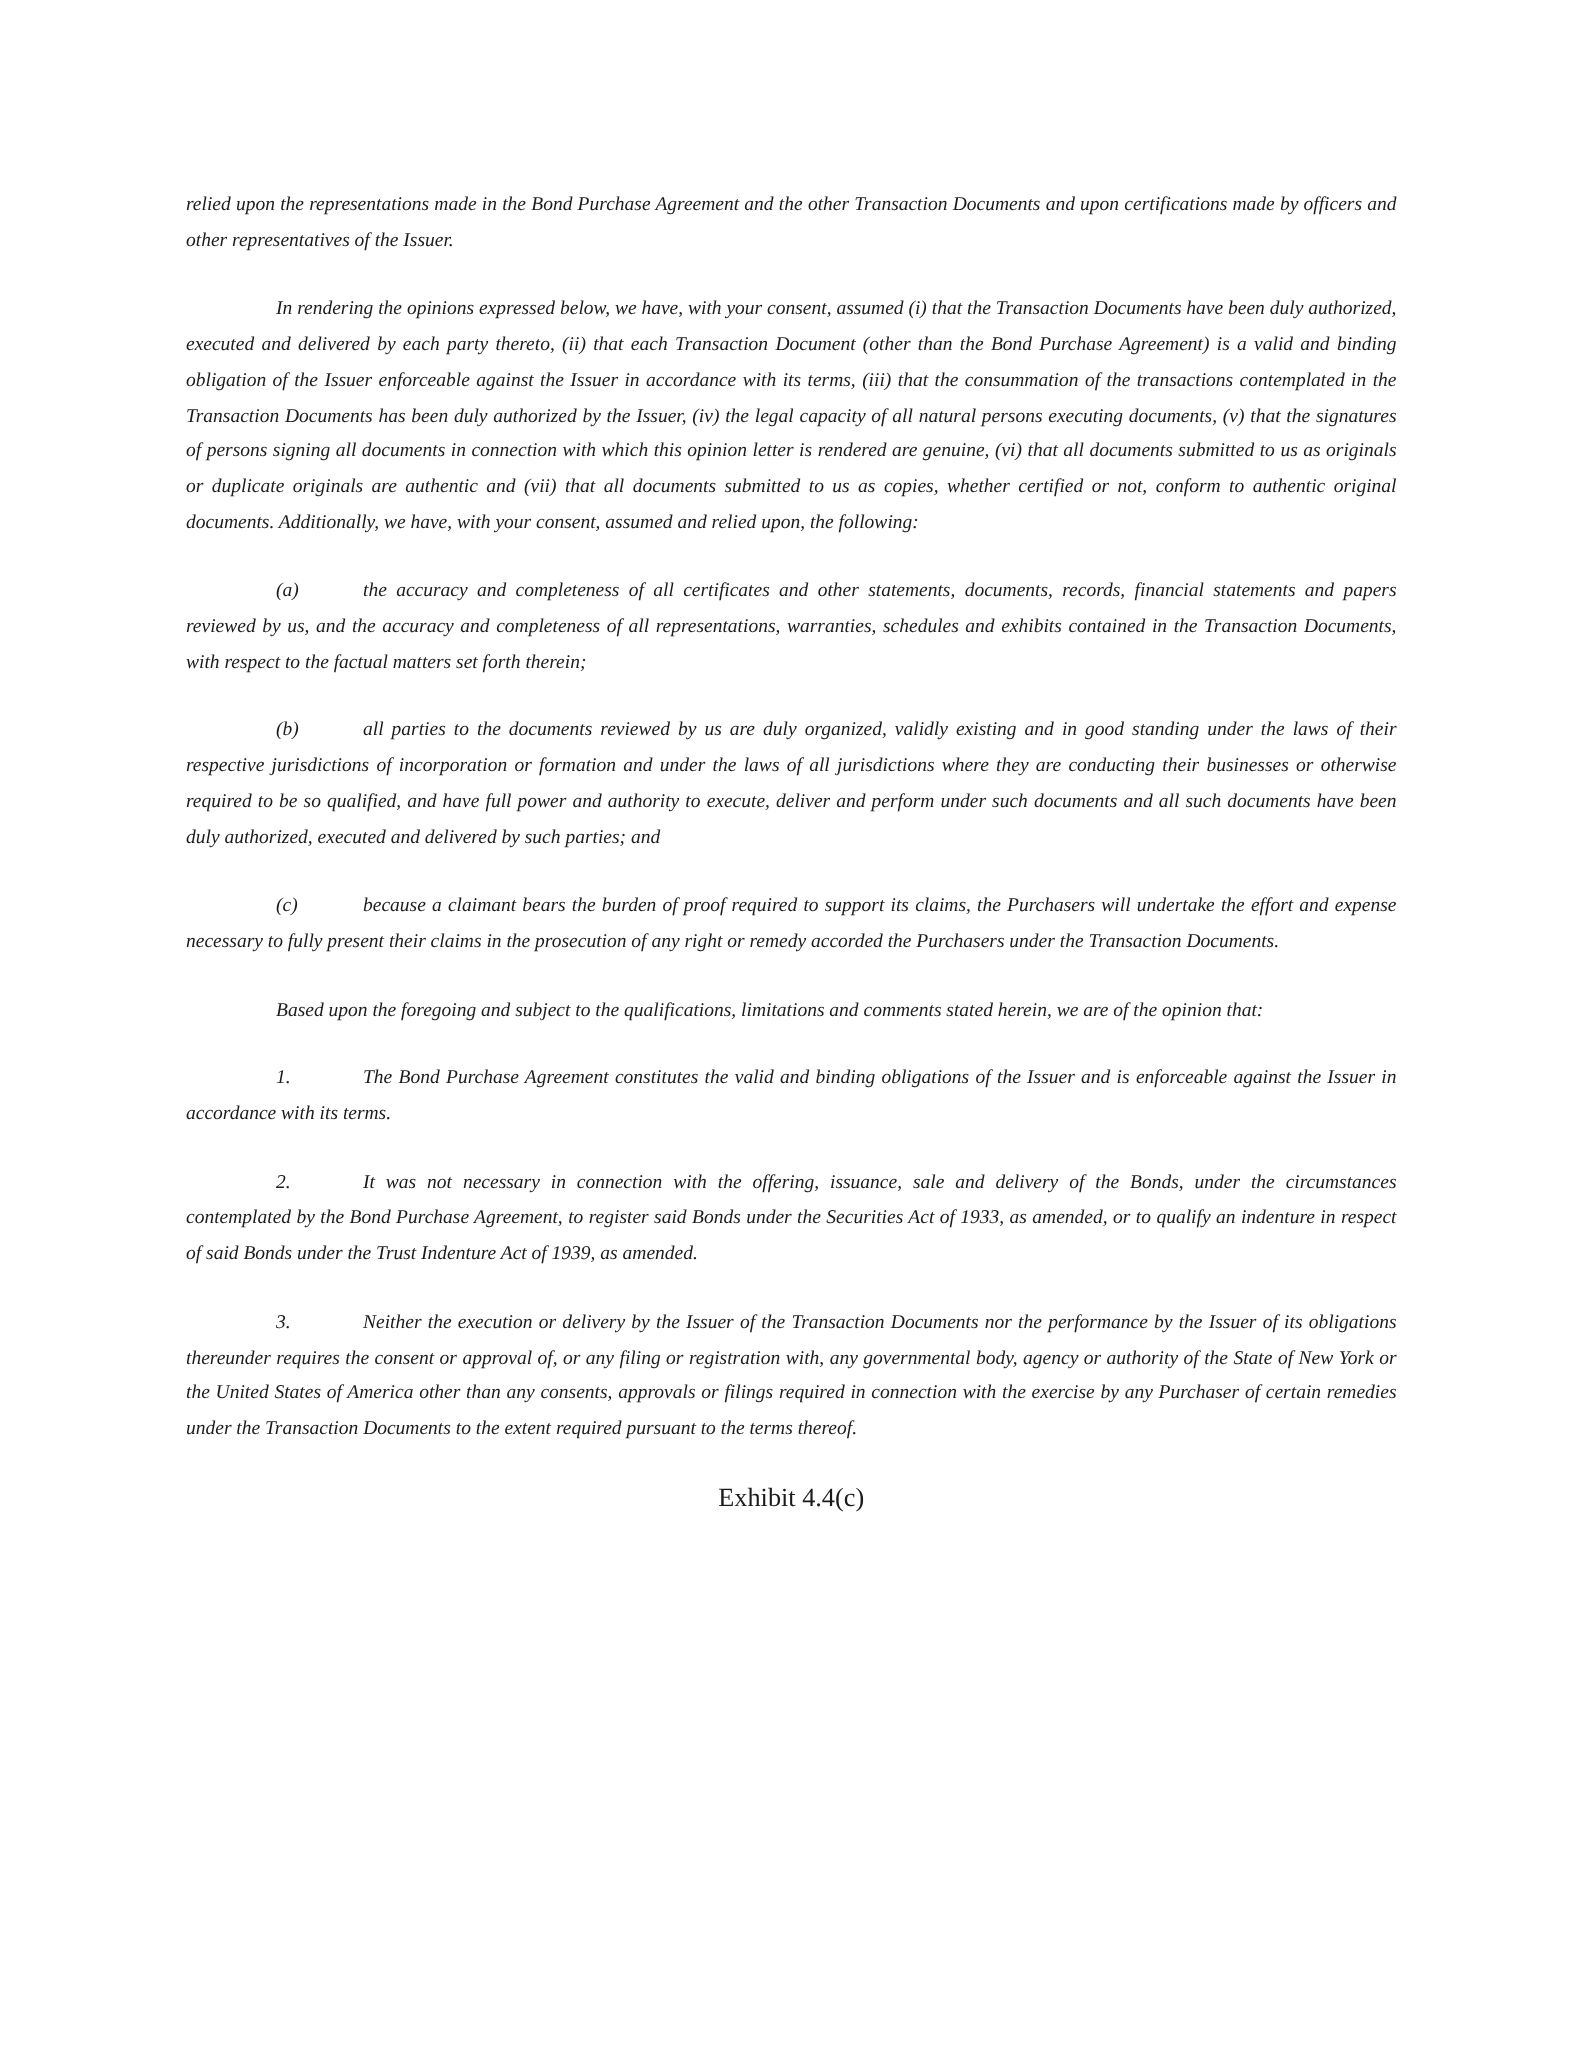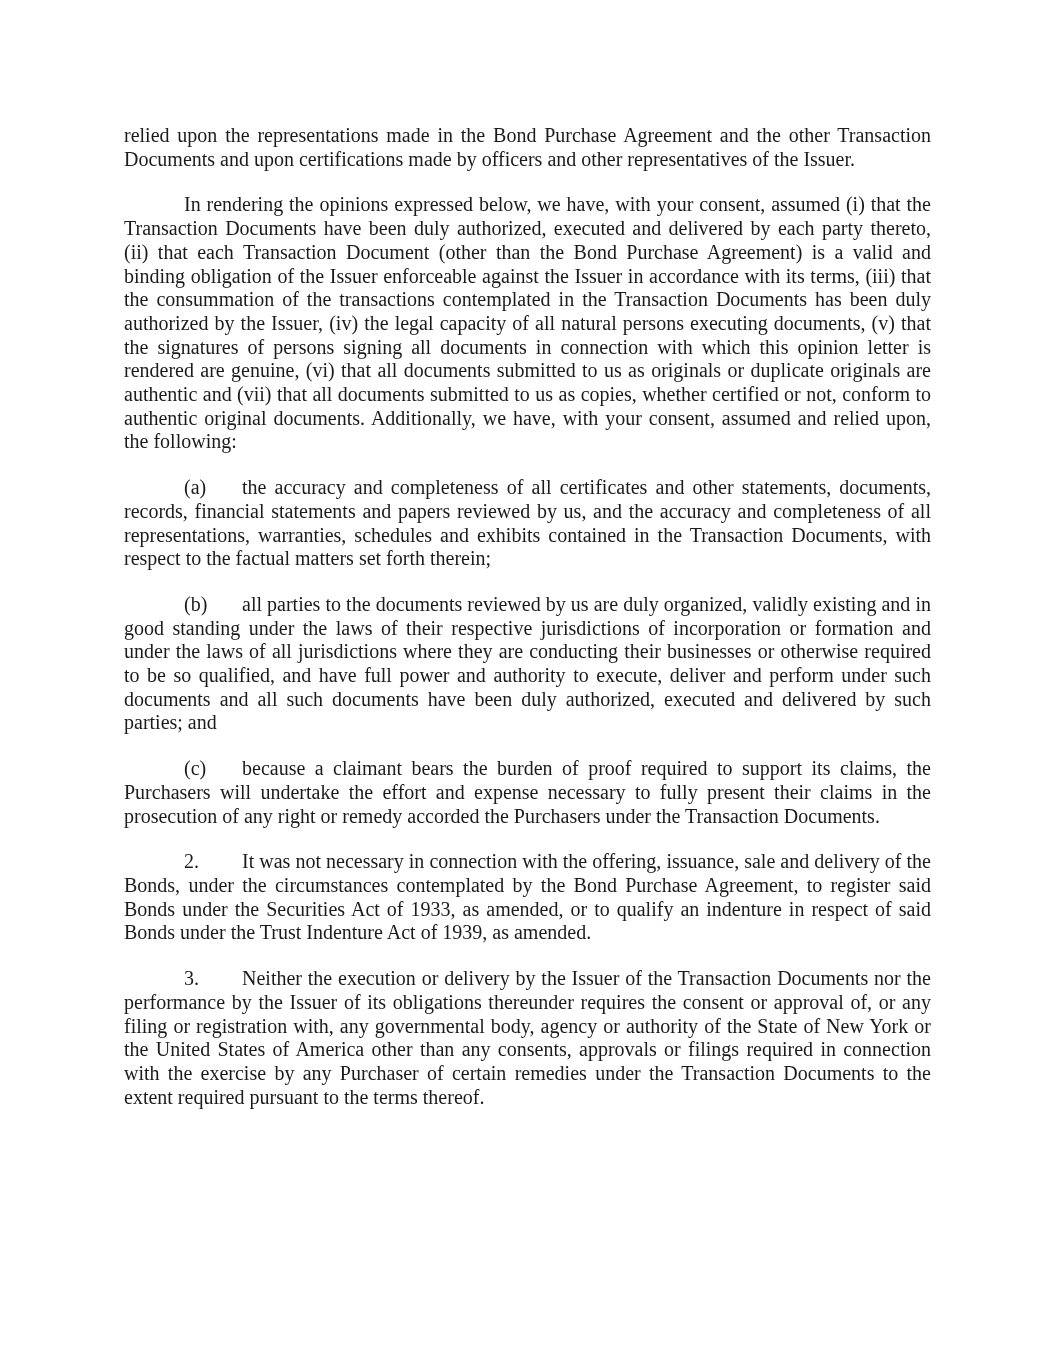--- a/index.html
+++ b/index.html
@@ -13,24 +13,25 @@
     color: #1b1b1b;
     overflow: hidden;
   }
   .content {
     position: absolute;
     left: 124px;
     top: 124px;
     width: 807px;
   }
   p.para {
-    font-size: 20px;
+    font-size: 13px;
     line-height: 23.7px;
     text-align: justify;
     margin: 0 0 22px 0;
+    font-style: italic;
   }
   p.indent { text-indent: 60px; }
   .plabel {
     display: inline-block;
     width: 58px;
     text-indent: 0;
     vertical-align: baseline;
   }
   .footer {
     font-size: 17.5px;
@@ -48,23 +49,26 @@
     <p class="para"><span>relied upon the representations made in the Bond Purchase Agreement and the other Transaction Documents and upon certifications made by officers and other representatives of the Issuer.</span></p>
 
     <p class="para indent"><span>In rendering the opinions expressed below, we have, with your consent, assumed (i) that the Transaction Documents have been duly authorized, executed and delivered by each party thereto, (ii) that each Transaction Document (other than the Bond Purchase Agreement) is a valid and binding obligation of the Issuer enforceable against the Issuer in accordance with its terms, (iii) that the consummation of the transactions contemplated in the Transaction Documents has been duly authorized by the Issuer, (iv) the legal capacity of all natural persons executing documents, (v) that the signatures of persons signing all documents in connection with which this opinion letter is rendered are genuine, (vi) that all documents submitted to us as originals or duplicate originals are authentic and (vii) that all documents submitted to us as copies, whether certified or not, conform to authentic original documents.  Additionally, we have, with your consent, assumed and relied upon, the following:</span></p>
 
     <p class="para indent"><span class="plabel">(a)</span><span>the accuracy and completeness of all certificates and other statements, documents, records, financial statements and papers reviewed by us, and the accuracy and completeness of all representations, warranties, schedules and exhibits contained in the Transaction Documents, with respect to the factual matters set forth therein;</span></p>
 
     <p class="para indent"><span class="plabel">(b)</span><span>all parties to the documents reviewed by us are duly organized, validly existing and in good standing under the laws of their respective jurisdictions of incorporation or formation and under the laws of all jurisdictions where they are conducting their businesses or otherwise required to be so qualified, and have full power and authority to execute, deliver and perform under such documents and all such documents have been duly authorized, executed and delivered by such parties; and</span></p>
 
     <p class="para indent"><span class="plabel">(c)</span><span>because a claimant bears the burden of proof required to support its claims, the Purchasers will undertake the effort and expense necessary to fully present their claims in the prosecution of any right or remedy accorded the Purchasers under the Transaction Documents.</span></p>
 
+    <p class="para indent"><span>Based upon the foregoing and subject to the qualifications, limitations and comments stated herein, we are of the opinion that:</span></p>
 
+    <p class="para indent"><span class="plabel">1.</span><span>The Bond Purchase Agreement constitutes the valid and binding obligations of the Issuer and is enforceable against the Issuer in accordance with its terms.</span></p>
 
     <p class="para indent"><span class="plabel">2.</span><span>It was not necessary in connection with the offering, issuance, sale and delivery of the Bonds, under the circumstances contemplated by the Bond Purchase Agreement, to register said Bonds under the Securities Act of 1933, as amended, or to qualify an indenture in respect of said Bonds under the Trust Indenture Act of 1939, as amended.</span></p>
 
     <p class="para indent"><span class="plabel">3.</span><span>Neither the execution or delivery by the Issuer of the Transaction Documents nor the performance by the Issuer of its obligations thereunder requires the consent or approval of, or any filing or registration with, any governmental body, agency or authority of the State of New York or the United States of America other than any consents, approvals or filings required in connection with the exercise by any Purchaser of certain remedies under the Transaction Documents to the extent required pursuant to the terms thereof.</span></p>
 
     <div class="footer">
+      <div>Exhibit 4.4(c)</div>
     </div>
 
   </div>
 </div>
 
 </body></html>

